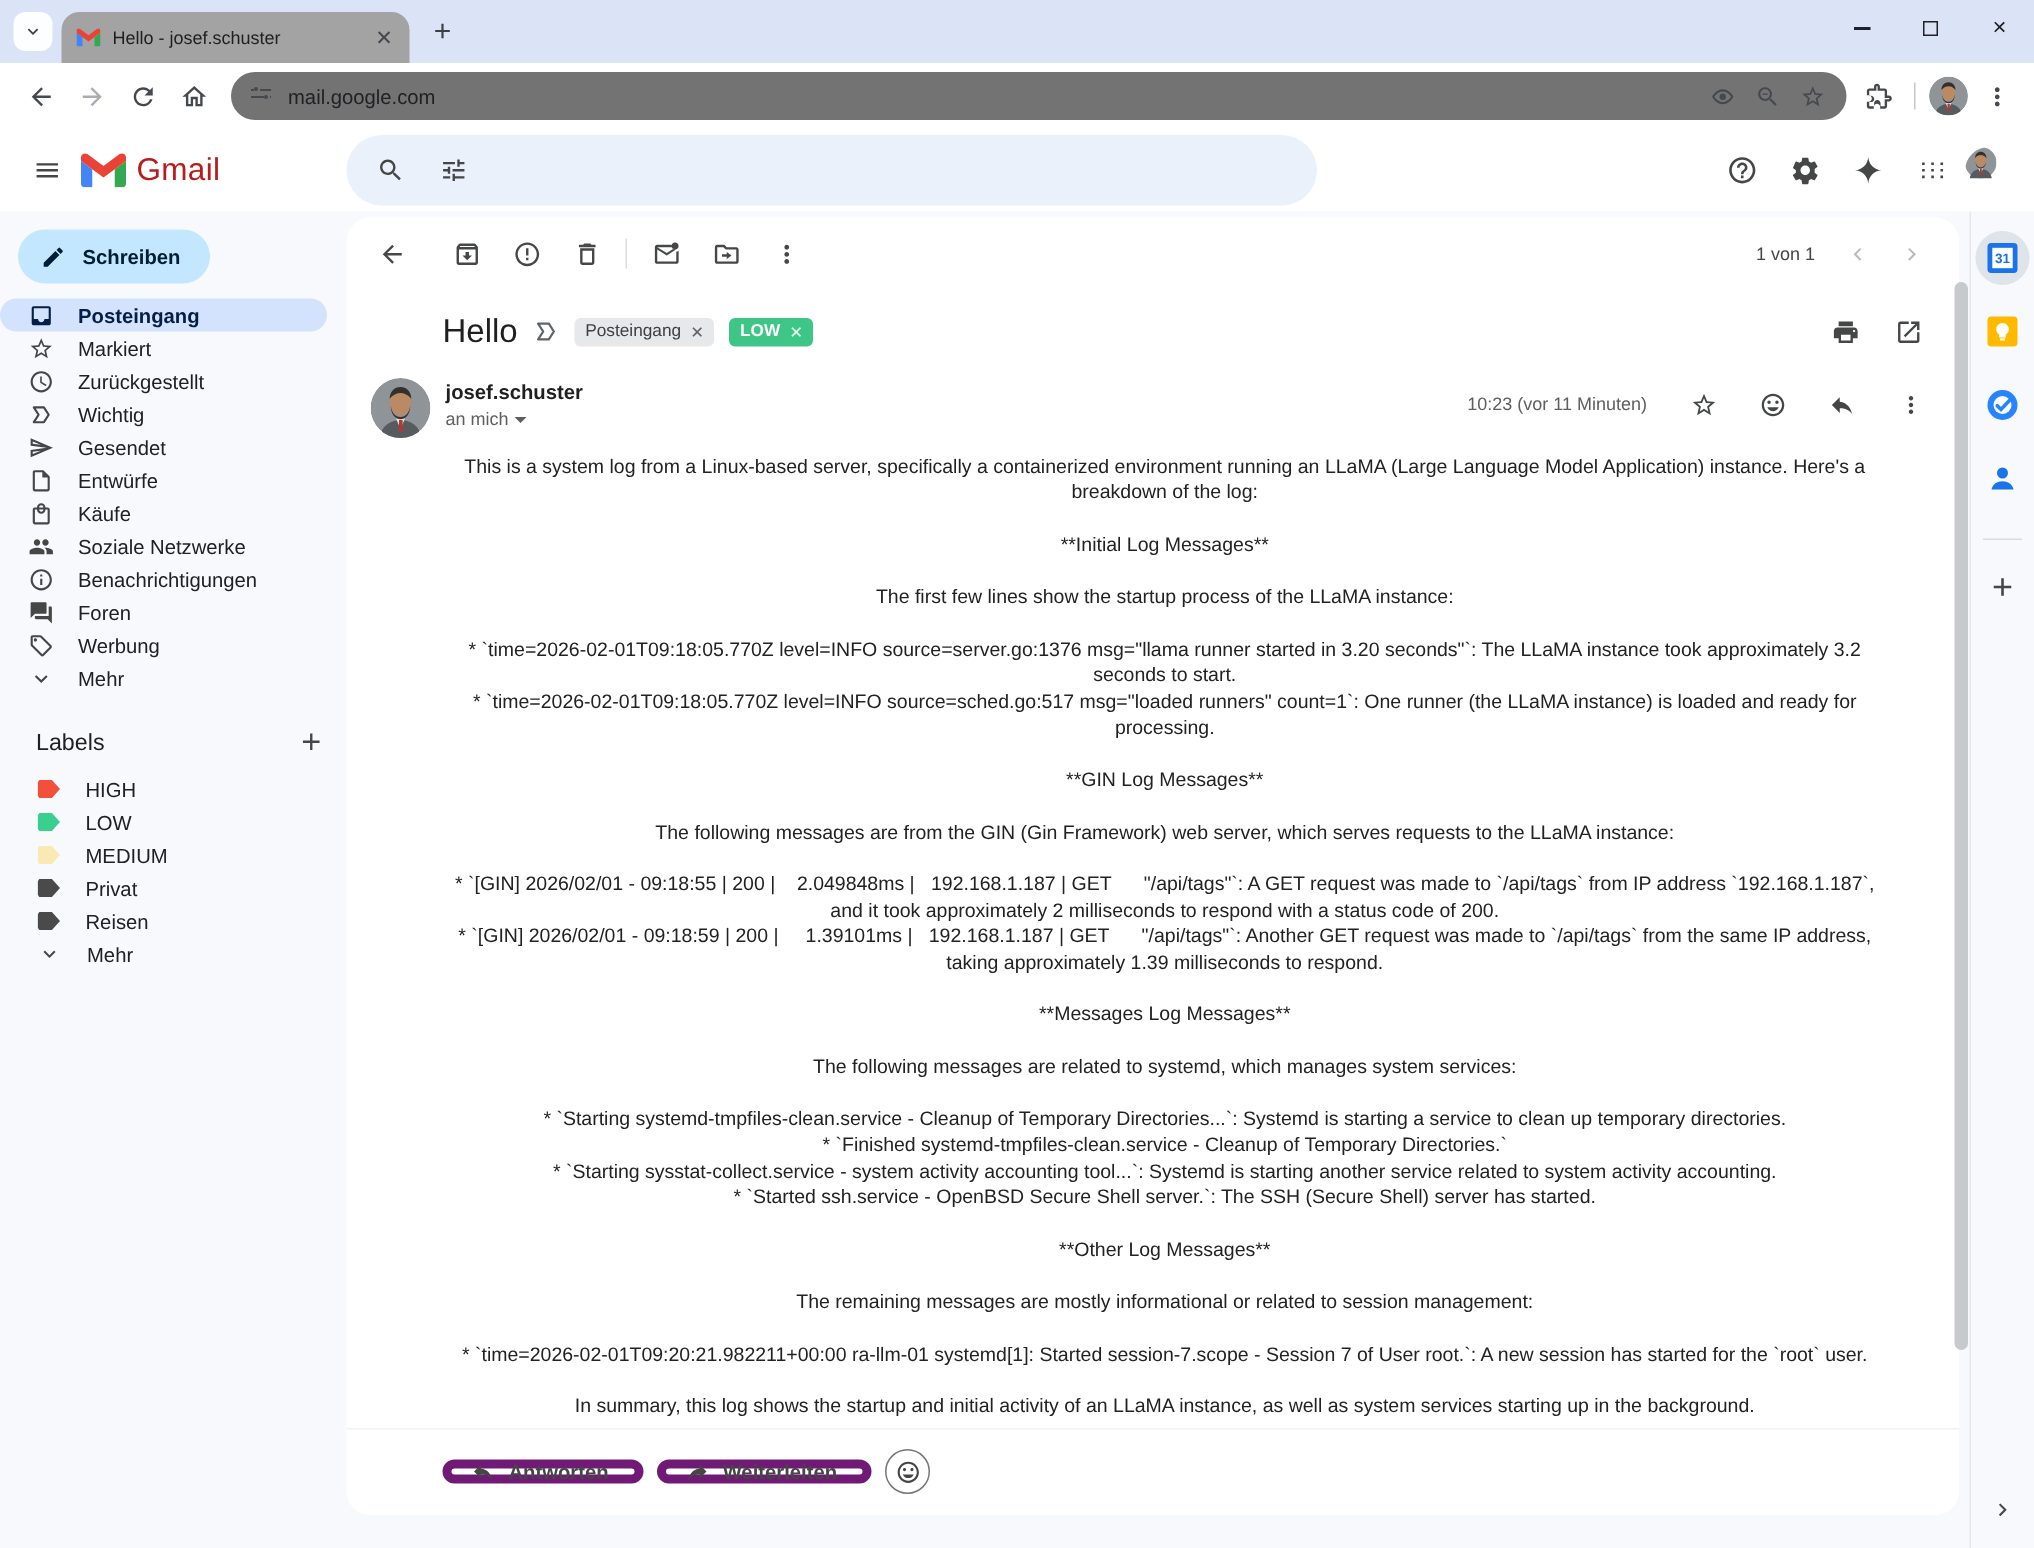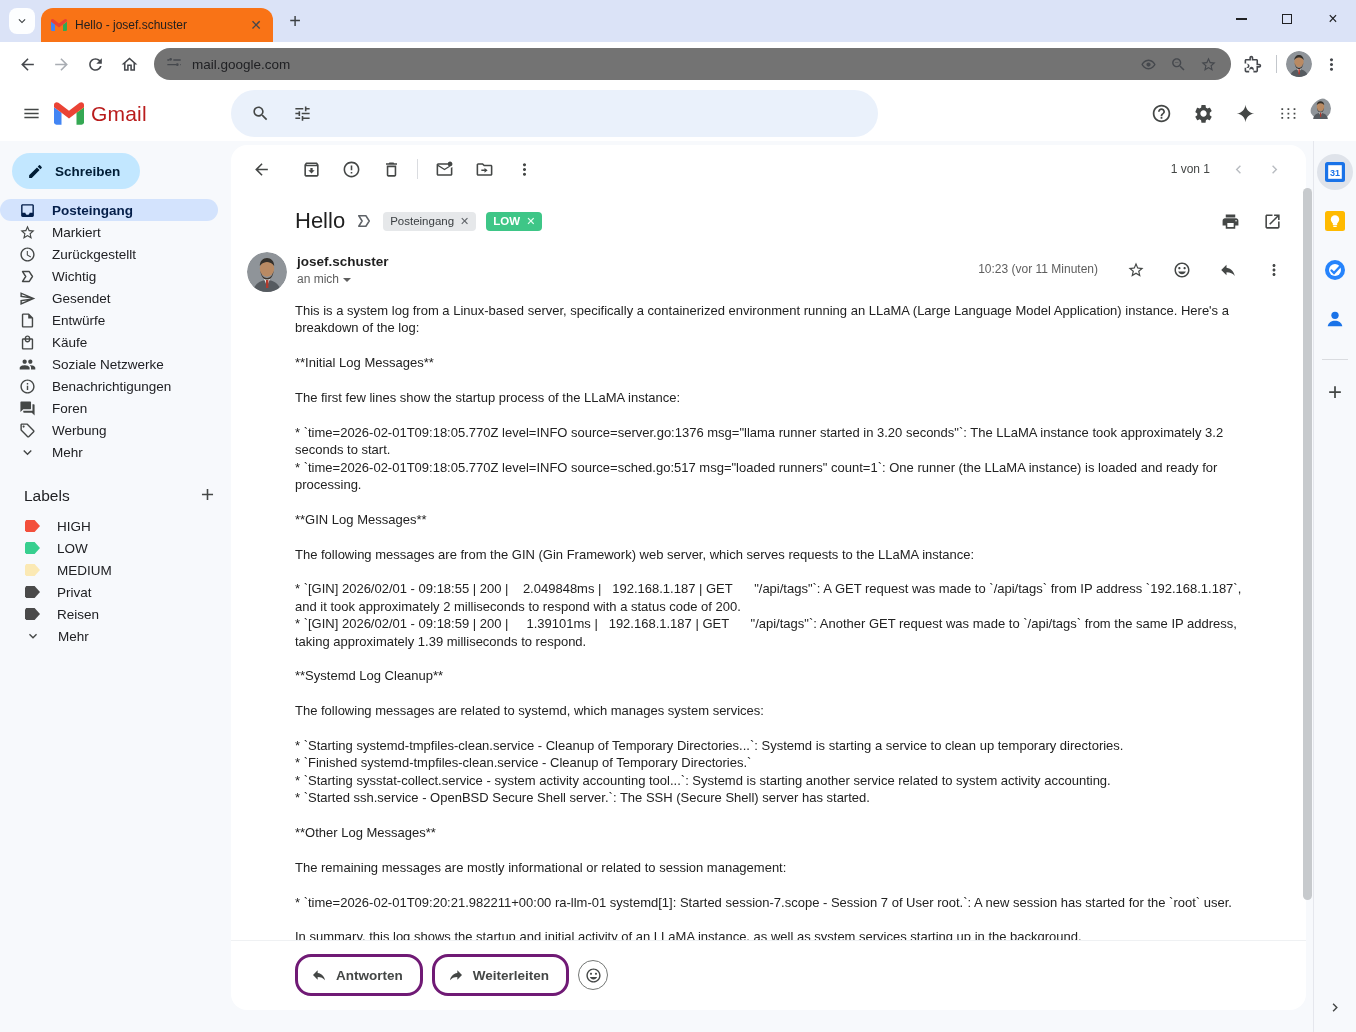--- a/index.html
+++ b/index.html
@@ -4,21 +4,21 @@
 <style>
   * { margin:0; padding:0; box-sizing:border-box; }
   html,body { width:1356px; height:1032px; overflow:hidden;
     font-family:"Liberation Sans","DejaVu Sans",sans-serif; }
   .screen { position:relative; width:1356px; height:1032px; background:#fff; }
 
   
   .tabstrip { height:42px; background:#dbe3f7; display:flex; align-items:center; position:relative; }
   .tabsearch { width:26px; height:26px; margin-left:9px; background:#fdfeff; border-radius:8px;
     display:flex; align-items:center; justify-content:center; }
-  .tab { align-self:flex-end; margin-left:6px; width:232px; height:34px; background:#f97316;
+  .tab { align-self:flex-end; margin-left:6px; width:232px; height:34px; background:#a3a3a3;
     border-radius:12px 12px 0 0; display:flex; align-items:center; padding:0 8px 0 10px; }
   .tab-title { flex:1; font-size:12px; color:#1f1f1f; white-space:nowrap; overflow:hidden; margin-left:8px; }
   .tab-close { width:18px; height:18px; display:flex; align-items:center; justify-content:center;
     font-size:14px; color:#45484d; }
   .newtab { width:28px; height:28px; margin-left:8px; display:flex; align-items:center;
     justify-content:center; font-size:20px; color:#3c4043; }
   .wincontrols { position:absolute; right:0; top:0; height:38px; display:flex; }
   .winbtn { width:46px; height:38px; display:flex; align-items:center; justify-content:center; color:#202124; }
   .win-min-glyph { width:11px; height:1.4px; background:#202124; }
   .win-max-glyph { width:10px; height:10px; border:1.4px solid #202124; }
@@ -112,27 +112,27 @@
   .sender-name { font-size:13.5px; font-weight:bold; color:#1f1f1f; padding-top:2px; }
   .sender-to { font-size:12px; color:#5e5e5e; margin-top:3px; display:flex; align-items:center; gap:4px; }
   .caret { width:0; height:0; border-left:4px solid transparent; border-right:4px solid transparent;
     border-top:4px solid #5e5e5e; margin-top:1px; }
   .sender-right { margin-left:auto; display:flex; align-items:flex-start; gap:14px; padding-top:2px; }
   .timestamp { font-size:12px; color:#5e5e5e; margin:8px 8px 0 0; white-space:nowrap; }
   .sender-right .ib { width:32px; height:32px; }
   .sender-right .ib svg { width:18px; height:18px; }
 
   .mailbody { padding:10px 48px 0 64px; font-size:13px; color:#222; line-height:17.4px; overflow:hidden; }
-  .mailbody p { white-space:pre-wrap; margin:0 0 17.4px 0; }
+  .mailbody p { white-space:pre-wrap; margin:0 0 17.4px 0;text-align:center; }
   .mailbody p:last-of-type { margin-bottom:0; }
 
   .replyfooter { margin-top:auto; border-top:1px solid #eff1f3; padding:13px 0 14px 64px;
     display:flex; align-items:center; gap:9px; flex:none; }
-  .pillbtn { display:inline-flex; align-items:center; gap:9px; height:42px; padding:0 17px 0 13px;
-    border:3px solid #701a75; border-radius:16px; background:#fff; font-size:13.5px; color:#444746;
+  .pillbtn { display:inline-flex; align-items:center; gap:9px; height:16px; padding:0 17px 0 13px;
+    border:6px solid #701a75; border-radius:16px; background:#fff; font-size:13.5px; color:#444746;
     font-weight:bold; font-family:inherit; }
   .pillbtn svg { width:16px; height:16px; fill:#444746; }
   .roundbtn { width:30px; height:30px; border:1px solid #747775; border-radius:50%; background:#fff;
     display:flex; align-items:center; justify-content:center; }
   .roundbtn svg { width:17px; height:17px; fill:#444746; }
 
   .scrollthumb { position:absolute; top:47px; right:1px; width:9px; height:712px;
     background:#c7cacd; border-radius:5px; }
 
   .sidepanel { width:43px; flex:none; border-left:1px solid rgba(100,110,130,.12); position:relative;
@@ -582,21 +582,21 @@
             <p>* `time=2026-02-01T09:18:05.770Z level=INFO source=server.go:1376 msg="llama runner started in 3.20 seconds"`: The LLaMA instance took approximately 3.2 seconds to start.
 * `time=2026-02-01T09:18:05.770Z level=INFO source=sched.go:517 msg="loaded runners" count=1`: One runner (the LLaMA instance) is loaded and ready for processing.</p>
 
             <p>**GIN Log Messages**</p>
 
             <p>The following messages are from the GIN (Gin Framework) web server, which serves requests to the LLaMA instance:</p>
 
             <p>* `[GIN] 2026/02/01 - 09:18:55 | 200 |    2.049848ms |   192.168.1.187 | GET      "/api/tags"`: A GET request was made to `/api/tags` from IP address `192.168.1.187`, and it took approximately 2 milliseconds to respond with a status code of 200.
 * `[GIN] 2026/02/01 - 09:18:59 | 200 |     1.39101ms |   192.168.1.187 | GET      "/api/tags"`: Another GET request was made to `/api/tags` from the same IP address, taking approximately 1.39 milliseconds to respond.</p>
 
-            <p>**Systemd Log Cleanup**</p>
+            <p>**Messages Log Messages**</p>
 
             <p>The following messages are related to systemd, which manages system services:</p>
 
             <p>* `Starting systemd-tmpfiles-clean.service - Cleanup of Temporary Directories...`: Systemd is starting a service to clean up temporary directories.
 * `Finished systemd-tmpfiles-clean.service - Cleanup of Temporary Directories.`
 * `Starting sysstat-collect.service - system activity accounting tool...`: Systemd is starting another service related to system activity accounting.
 * `Started ssh.service - OpenBSD Secure Shell server.`: The SSH (Secure Shell) server has started.</p>
 
             <p>**Other Log Messages**</p>
 

